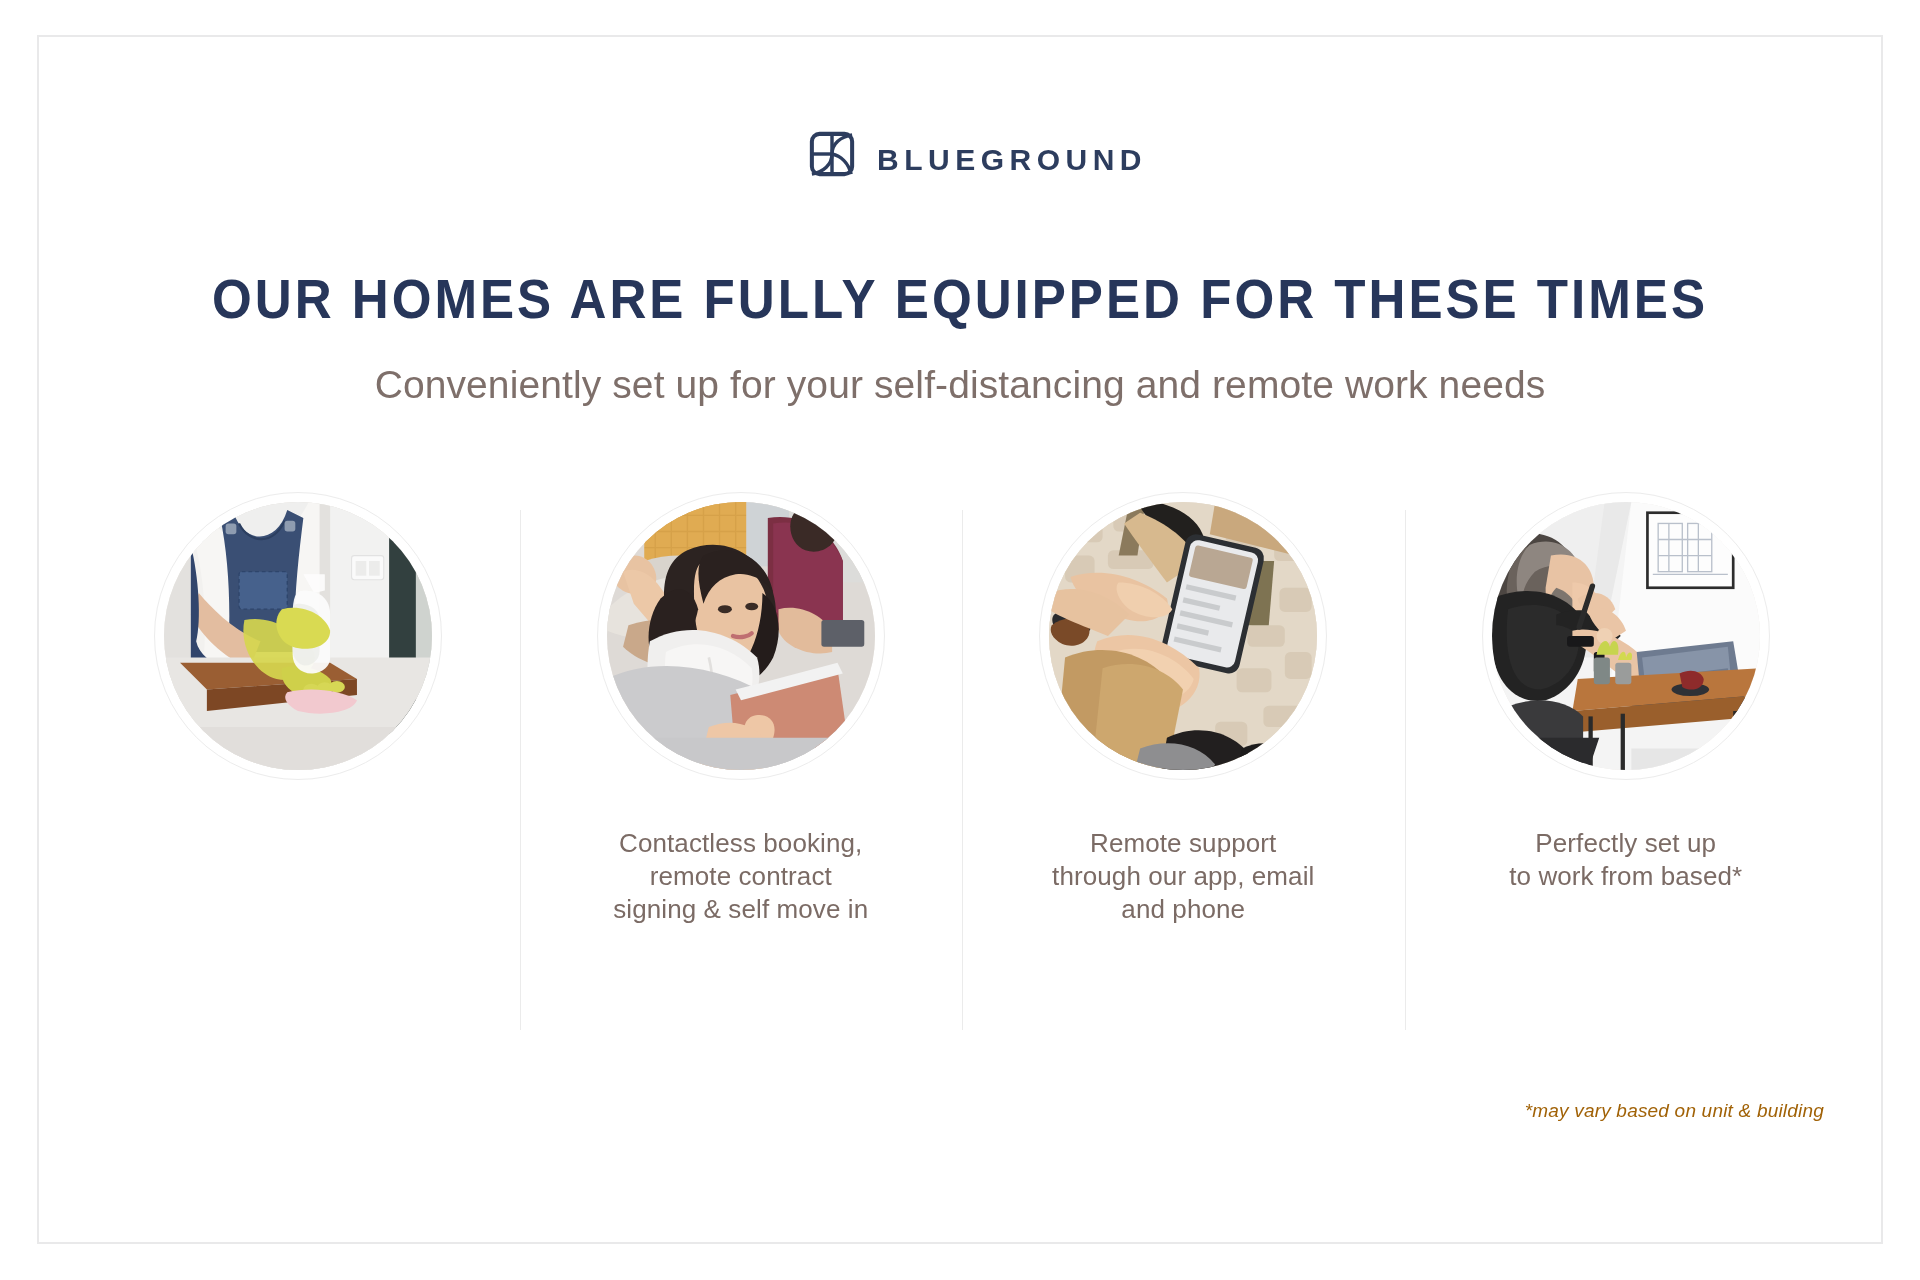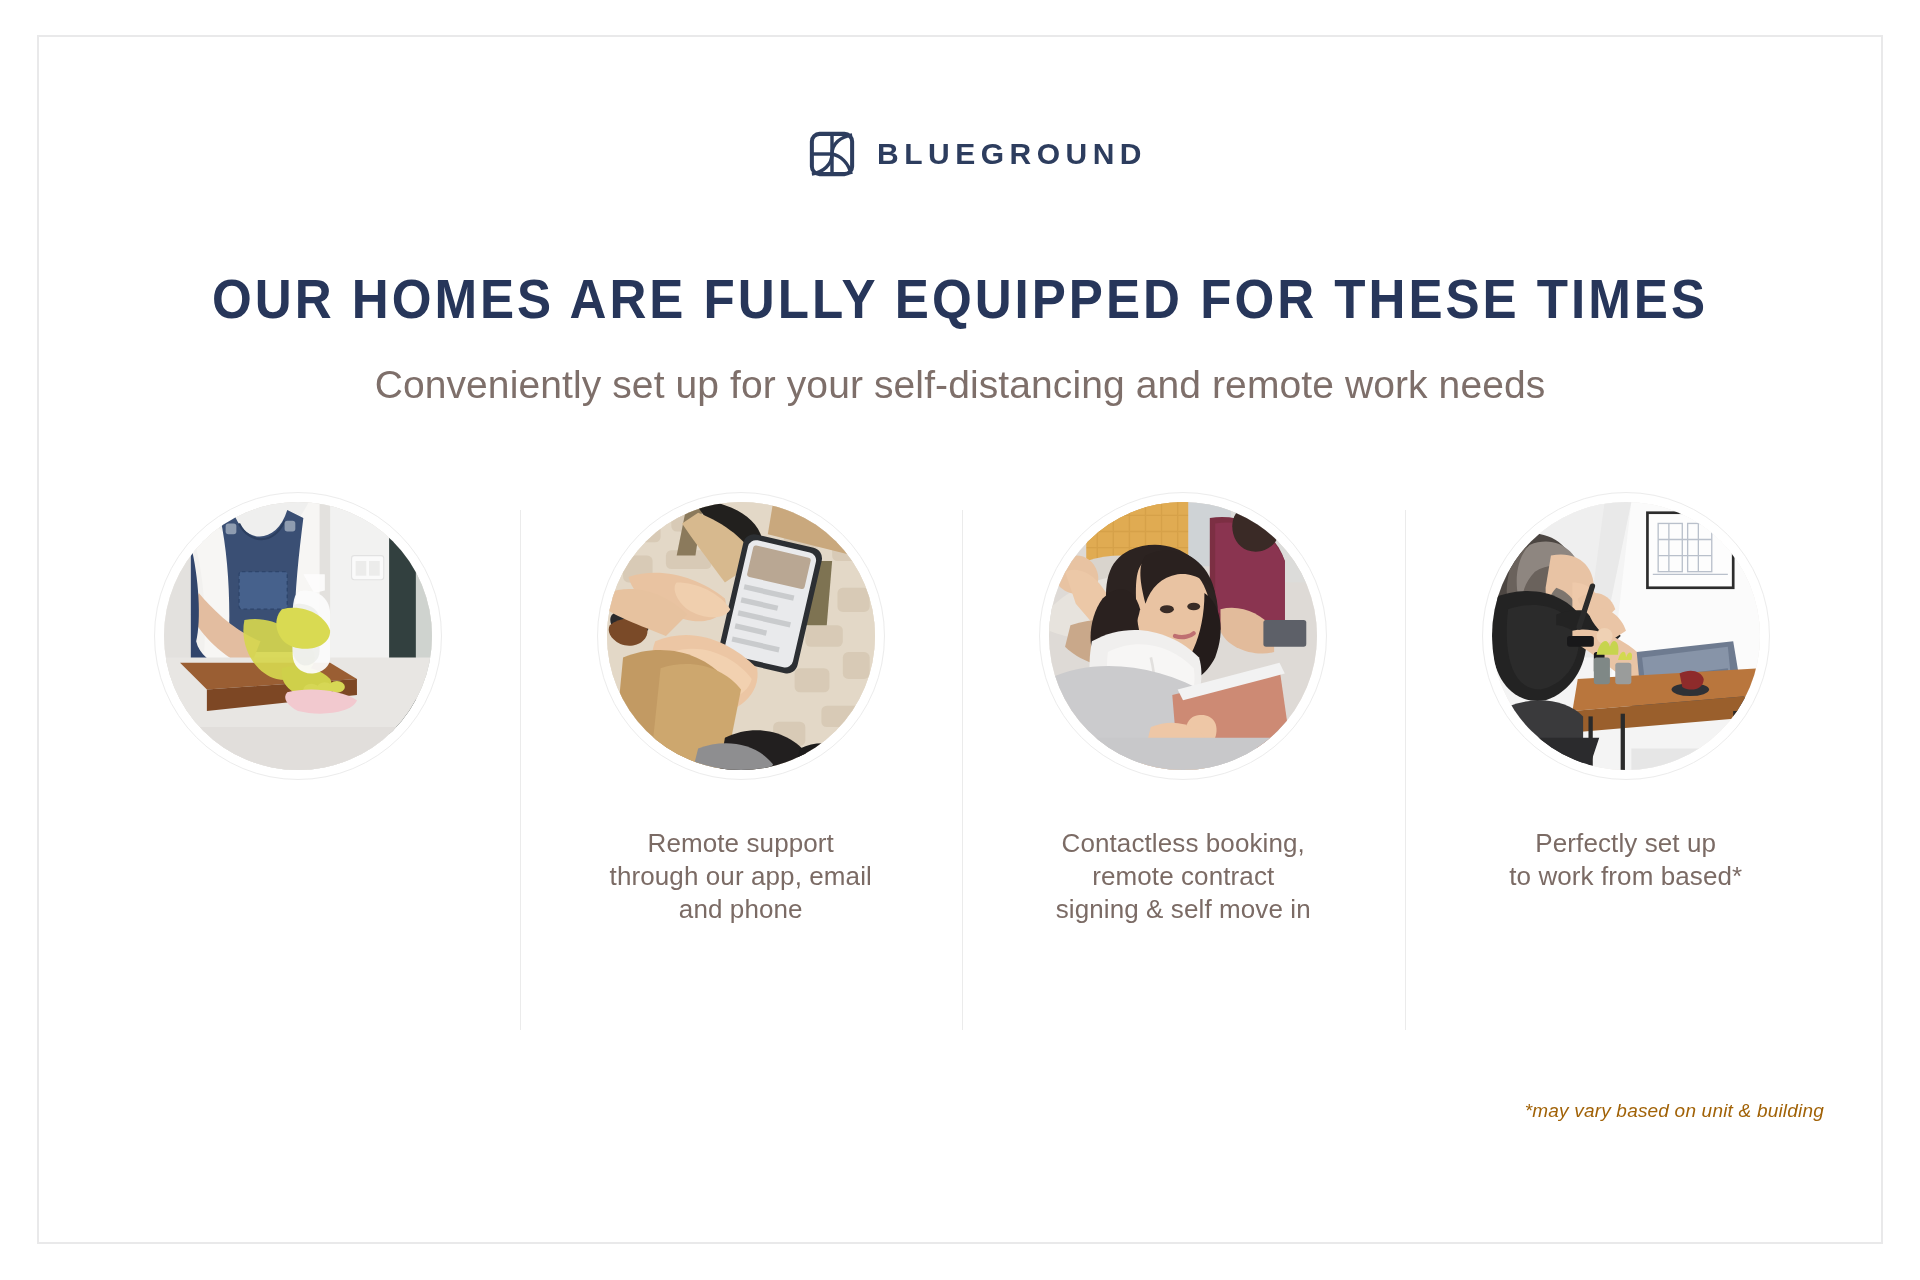--- a/index.html
+++ b/index.html
@@ -13,21 +13,21 @@
     position:absolute;
     left:37px; top:35px;
     width:1846px; height:1209px;
     border:2px solid #e9e9ea;
     background:#fff;
   }
 
   
   #brand {
     position:absolute; left:0; top:94px; width:100%;
-    display:flex; align-items:center; justify-content:center; gap:22px;padding-left:36px;
+    display:flex; align-items:flex-end; justify-content:center; gap:22px;padding-left:36px;
   }
   #brand-mark { width:46px; height:46px; display:block; }
   #brand-name {
     font-size:30px; font-weight:bold; letter-spacing:5.5px;
     color:#2d3d5e; white-space:nowrap;
     font-family:"Liberation Sans", sans-serif;
   }
 
   
   #headline {
@@ -147,20 +147,68 @@
             <ellipse cx="64.5" cy="69" rx="3" ry="2.2" fill="#d6d755"></ellipse>
             <path d="M46 71 C54 69 66 70 72 74 C70 79 58 80 50 78 C46 76 44 73 46 71 Z" fill="#f2c9cf"></path>
             <path d="M52 27 L60 27 L60 33 L56 34 Z" fill="#fdfdfd" opacity="0.9"></path>
             <path d="M52 33 C58 33 62 36 62 42 L62 58 C62 62 58 64 55 64 C51 64 48 61 48 57 L48 42 C48 36 49 33 52 33 Z" fill="#fbfbfb" opacity="0.95"></path>
             <path d="M50 38 C54 38 58 40 58 44 L58 56 C58 59 55 61 53 61 C50 61 48 58 48 55 L48 44 C48 40 48 38 50 38 Z" fill="#e9ebe7" opacity="0.7"></path>
             <path d="M44 40 C52 38 60 42 62 48 C62 54 54 56 48 54 C42 52 40 44 44 40 Z" fill="#d9da52"></path>
             <path d="M0 84 H100 V100 H0 Z" fill="#e1dedb"></path>
           </svg>
         </div>
       </div>
+    </div>
+
+    <div class="col">
+      <div class="photo-ring">
+        <div class="photo">
+          <svg viewBox="0 0 100 100" preserveAspectRatio="xMidYMid slice">
+            <rect width="100" height="100" fill="#dedad6"></rect>
+            <rect x="14" y="0" width="38" height="26" fill="#dfa648"></rect>
+            <rect x="14" y="0" width="38" height="26" fill="#e0ab52"></rect>
+            <g stroke="#cf9b45" stroke-width="0.5" opacity="0.6">
+              <path d="M18 0 V26 M24 0 V26 M30 0 V26 M36 0 V26 M42 0 V26 M48 0 V26"></path>
+              <path d="M14 5 H52 M14 11 H52 M14 17 H52 M14 23 H52"></path>
+            </g>
+            <rect x="52" y="0" width="16" height="24" fill="#cfd3d6"></rect>
+            <rect x="68" y="0" width="32" height="30" fill="#dcdcda"></rect>
+            <path d="M60 6 C72 4 84 10 88 22 L88 48 C80 54 66 52 60 44 Z" fill="#7c2f43"></path>
+            <path d="M62 8 C74 6 84 12 88 22 L88 44 C80 48 68 46 62 40 Z" fill="#8a3450"></path>
+            <path d="M72 2 C80 0 86 4 86 10 C86 16 80 20 74 18 C68 16 66 6 72 2 Z" fill="#3a2a26"></path>
+            <path d="M64 40 C72 38 80 42 84 48 L84 56 C76 58 66 54 64 48 Z" fill="#e2bb9b"></path>
+            <rect x="80" y="44" width="16" height="10" rx="1" fill="#5d6068"></rect>
+            <path d="M14 22 C26 18 40 20 50 26 L50 40 C38 42 22 38 14 32 Z" fill="#d9d4cd"></path>
+            <path d="M0 40 C10 30 24 26 36 28 L40 52 C26 54 10 52 0 48 Z" fill="#e7e3dd"></path>
+            <path d="M4 22 C10 18 16 20 18 26 C20 32 14 36 8 34 C2 32 0 26 4 22 Z" fill="#e8c3a2"></path>
+            <path d="M6 26 C10 24 16 26 20 32 L30 46 L22 52 L10 38 Z" fill="#ecc8a7"></path>
+            <path d="M8 46 C20 42 32 44 40 50 L36 62 C24 64 12 60 6 54 Z" fill="#c9a88a"></path>
+            <path d="M30 18 C44 12 58 20 62 34 C66 48 58 62 46 66 C34 68 24 58 22 44 C20 30 22 22 30 18 Z" fill="#2c2321"></path>
+            <path d="M36 22 C48 18 58 26 60 38 C62 48 56 58 48 60 C40 62 34 54 33 44 C32 32 32 24 36 22 Z" fill="#e9c3a2"></path>
+            <path d="M36 20 C48 14 60 22 62 34 C60 30 54 26 48 27 C42 28 38 32 36 38 C34 30 33 24 36 20 Z" fill="#2a211f"></path>
+            <path d="M58 34 C64 38 66 48 62 58 C58 66 50 70 44 68 C52 62 58 50 58 34 Z" fill="#241c1b"></path>
+            <path d="M20 36 C26 30 32 32 34 40 C32 50 26 58 20 62 C14 58 14 44 20 36 Z" fill="#2a211f"></path>
+            <ellipse cx="44" cy="40" rx="2.6" ry="1.5" fill="#3a2c26"></ellipse>
+            <ellipse cx="54" cy="39" rx="2.4" ry="1.4" fill="#3a2c26"></ellipse>
+            <path d="M47 50 C50 51 53 50 54 49" stroke="#bf6f71" stroke-width="1.6" fill="none" stroke-linecap="round"></path>
+            <path d="M16 52 C30 44 46 48 56 58 C60 72 50 86 36 88 C22 88 12 74 16 52 Z" fill="#f0efee"></path>
+            <path d="M22 56 C34 50 46 54 54 62 C56 74 48 84 38 84 C26 84 20 70 22 56 Z" fill="#f7f6f5"></path>
+            <path d="M38 58 C40 66 40 76 38 84" stroke="#e2e0de" stroke-width="1" fill="none"></path>
+            <path d="M0 66 C16 58 40 60 60 72 L100 86 L100 100 L0 100 Z" fill="#cbcbcd"></path>
+            <path d="M46 72 L86 62 L90 90 L48 96 Z" fill="#cd8a74"></path>
+            <path d="M48 70 L86 60 L88 64 L50 74 Z" fill="#f2f2f2"></path>
+            <path d="M54 80 C60 78 64 82 62 88 C60 92 54 92 52 88 C50 84 52 81 54 80 Z" fill="#eec7a6"></path>
+            <path d="M38 84 C48 80 56 84 60 90 L58 100 L34 100 Z" fill="#eec7a6"></path>
+            <path d="M0 88 H100 V100 H0 Z" fill="#c8c8ca"></path>
+          </svg>
+        </div>
+      </div>
+      <div class="caption">Contactless booking,
+remote contract
+signing &amp; self move in</div>
     </div>
 
     <div class="col">
       <div class="photo-ring">
         <div class="photo">
           <svg viewBox="0 0 100 100" preserveAspectRatio="xMidYMid slice">
             <rect width="100" height="100" fill="#e8ded0"></rect>
             <path d="M0 0 H100 V100 H0 Z" fill="#e3d8c7"></path>
             <g opacity="0.55" fill="#cfc0a8">
               <rect x="4" y="6" width="16" height="9" rx="2"></rect>
@@ -211,68 +259,20 @@
       </div>
       <div class="caption">Remote support
 through our app, email
 and phone</div>
     </div>
 
     <div class="col">
       <div class="photo-ring">
         <div class="photo">
           <svg viewBox="0 0 100 100" preserveAspectRatio="xMidYMid slice">
-            <rect width="100" height="100" fill="#dedad6"></rect>
-            <rect x="14" y="0" width="38" height="26" fill="#dfa648"></rect>
-            <rect x="14" y="0" width="38" height="26" fill="#e0ab52"></rect>
-            <g stroke="#cf9b45" stroke-width="0.5" opacity="0.6">
-              <path d="M18 0 V26 M24 0 V26 M30 0 V26 M36 0 V26 M42 0 V26 M48 0 V26"></path>
-              <path d="M14 5 H52 M14 11 H52 M14 17 H52 M14 23 H52"></path>
-            </g>
-            <rect x="52" y="0" width="16" height="24" fill="#cfd3d6"></rect>
-            <rect x="68" y="0" width="32" height="30" fill="#dcdcda"></rect>
-            <path d="M60 6 C72 4 84 10 88 22 L88 48 C80 54 66 52 60 44 Z" fill="#7c2f43"></path>
-            <path d="M62 8 C74 6 84 12 88 22 L88 44 C80 48 68 46 62 40 Z" fill="#8a3450"></path>
-            <path d="M72 2 C80 0 86 4 86 10 C86 16 80 20 74 18 C68 16 66 6 72 2 Z" fill="#3a2a26"></path>
-            <path d="M64 40 C72 38 80 42 84 48 L84 56 C76 58 66 54 64 48 Z" fill="#e2bb9b"></path>
-            <rect x="80" y="44" width="16" height="10" rx="1" fill="#5d6068"></rect>
-            <path d="M14 22 C26 18 40 20 50 26 L50 40 C38 42 22 38 14 32 Z" fill="#d9d4cd"></path>
-            <path d="M0 40 C10 30 24 26 36 28 L40 52 C26 54 10 52 0 48 Z" fill="#e7e3dd"></path>
-            <path d="M4 22 C10 18 16 20 18 26 C20 32 14 36 8 34 C2 32 0 26 4 22 Z" fill="#e8c3a2"></path>
-            <path d="M6 26 C10 24 16 26 20 32 L30 46 L22 52 L10 38 Z" fill="#ecc8a7"></path>
-            <path d="M8 46 C20 42 32 44 40 50 L36 62 C24 64 12 60 6 54 Z" fill="#c9a88a"></path>
-            <path d="M30 18 C44 12 58 20 62 34 C66 48 58 62 46 66 C34 68 24 58 22 44 C20 30 22 22 30 18 Z" fill="#2c2321"></path>
-            <path d="M36 22 C48 18 58 26 60 38 C62 48 56 58 48 60 C40 62 34 54 33 44 C32 32 32 24 36 22 Z" fill="#e9c3a2"></path>
-            <path d="M36 20 C48 14 60 22 62 34 C60 30 54 26 48 27 C42 28 38 32 36 38 C34 30 33 24 36 20 Z" fill="#2a211f"></path>
-            <path d="M58 34 C64 38 66 48 62 58 C58 66 50 70 44 68 C52 62 58 50 58 34 Z" fill="#241c1b"></path>
-            <path d="M20 36 C26 30 32 32 34 40 C32 50 26 58 20 62 C14 58 14 44 20 36 Z" fill="#2a211f"></path>
-            <ellipse cx="44" cy="40" rx="2.6" ry="1.5" fill="#3a2c26"></ellipse>
-            <ellipse cx="54" cy="39" rx="2.4" ry="1.4" fill="#3a2c26"></ellipse>
-            <path d="M47 50 C50 51 53 50 54 49" stroke="#bf6f71" stroke-width="1.6" fill="none" stroke-linecap="round"></path>
-            <path d="M16 52 C30 44 46 48 56 58 C60 72 50 86 36 88 C22 88 12 74 16 52 Z" fill="#f0efee"></path>
-            <path d="M22 56 C34 50 46 54 54 62 C56 74 48 84 38 84 C26 84 20 70 22 56 Z" fill="#f7f6f5"></path>
-            <path d="M38 58 C40 66 40 76 38 84" stroke="#e2e0de" stroke-width="1" fill="none"></path>
-            <path d="M0 66 C16 58 40 60 60 72 L100 86 L100 100 L0 100 Z" fill="#cbcbcd"></path>
-            <path d="M46 72 L86 62 L90 90 L48 96 Z" fill="#cd8a74"></path>
-            <path d="M48 70 L86 60 L88 64 L50 74 Z" fill="#f2f2f2"></path>
-            <path d="M54 80 C60 78 64 82 62 88 C60 92 54 92 52 88 C50 84 52 81 54 80 Z" fill="#eec7a6"></path>
-            <path d="M38 84 C48 80 56 84 60 90 L58 100 L34 100 Z" fill="#eec7a6"></path>
-            <path d="M0 88 H100 V100 H0 Z" fill="#c8c8ca"></path>
-          </svg>
-        </div>
-      </div>
-      <div class="caption">Contactless booking,
-remote contract
-signing &amp; self move in</div>
-    </div>
-
-    <div class="col">
-      <div class="photo-ring">
-        <div class="photo">
-          <svg viewBox="0 0 100 100" preserveAspectRatio="xMidYMid slice">
             <rect width="100" height="100" fill="#f4f4f4"></rect>
             <path d="M42 0 L52 0 L40 58 L30 58 Z" fill="#e9e9e9"></path>
             <path d="M52 0 L100 0 L100 70 L44 70 Z" fill="#fbfbfb"></path>
             <path d="M0 0 L42 0 L34 60 L0 60 Z" fill="#efefef"></path>
             <rect x="58" y="4" width="32" height="28" fill="#fdfdfd" stroke="#2c2c2c" stroke-width="1"></rect>
             <g stroke="#b9c0cb" stroke-width="0.5" fill="none">
               <rect x="62" y="8" width="9" height="18"></rect>
                 <rect x="73" y="8" width="9" height="18"></rect>
               <path d="M62 14 H82 M62 20 H82 M66 8 V26 M77 8 V26"></path>
               <path d="M60 27 H88"></path>

